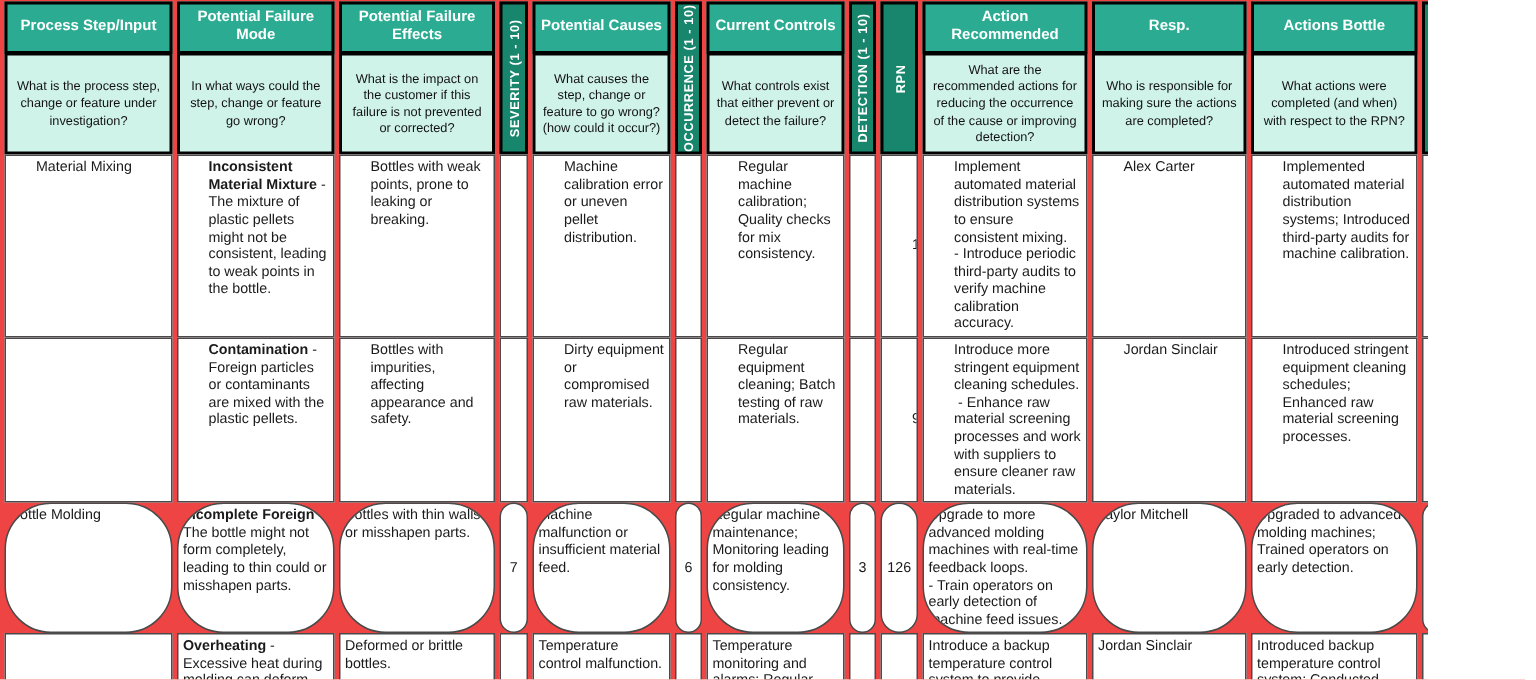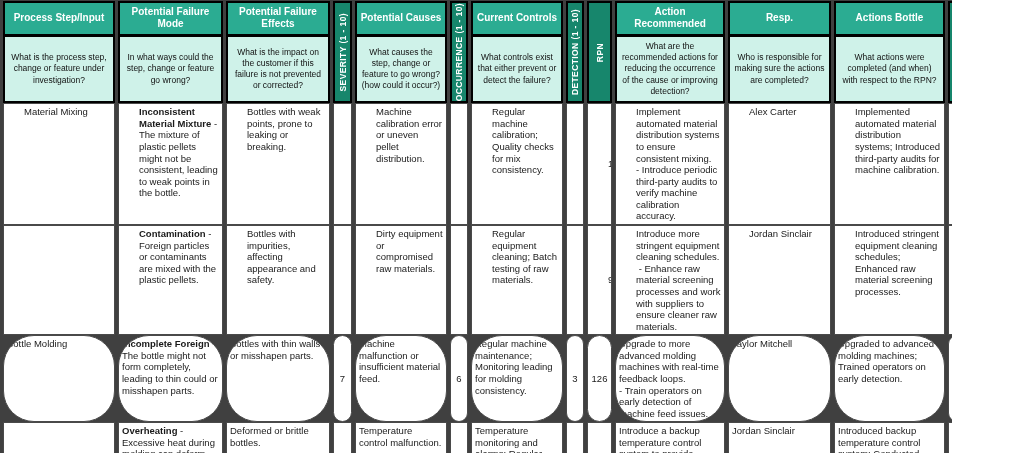--- a/index.html
+++ b/index.html
@@ -1,16 +1,16 @@
 <!DOCTYPE html>
 <html><head>
 <meta charset="utf-8">
 <style>
   html,body{margin:0;padding:0;background:#fff;font-family:"Liberation Sans",sans-serif;}
-  .sheet{width:952px;height:453px;overflow:hidden;background:#404040;}
+  .sheet{width:952px;height:453px;overflow:hidden;background:#ef4444;}
   table{table-layout:fixed;width:1022px;border-collapse:separate;border-spacing:3px 0;margin-top:1px;}
   td{box-sizing:border-box;overflow:hidden;}
   
   td.hd{background:#2BAC92;border:2px solid #000;color:#fff;font-weight:bold;
         font-size:10px;text-align:center;vertical-align:middle;padding:2px;line-height:1.2;}
   td.q{background:#CFF2E9;border:2px solid #000;border-top-width:1px;color:#111;
        font-size:8.5px;text-align:center;vertical-align:middle;padding:2px 3px;line-height:1.3;}
   td.sc{background:#17866C;border:2px solid #000;text-align:center;vertical-align:middle;padding:0;}
   td.sc .v{writing-mode:vertical-rl;transform:rotate(180deg);margin:0 auto;color:#fff;
            font-weight:bold;font-size:8.5px;letter-spacing:.4px;white-space:nowrap;}

